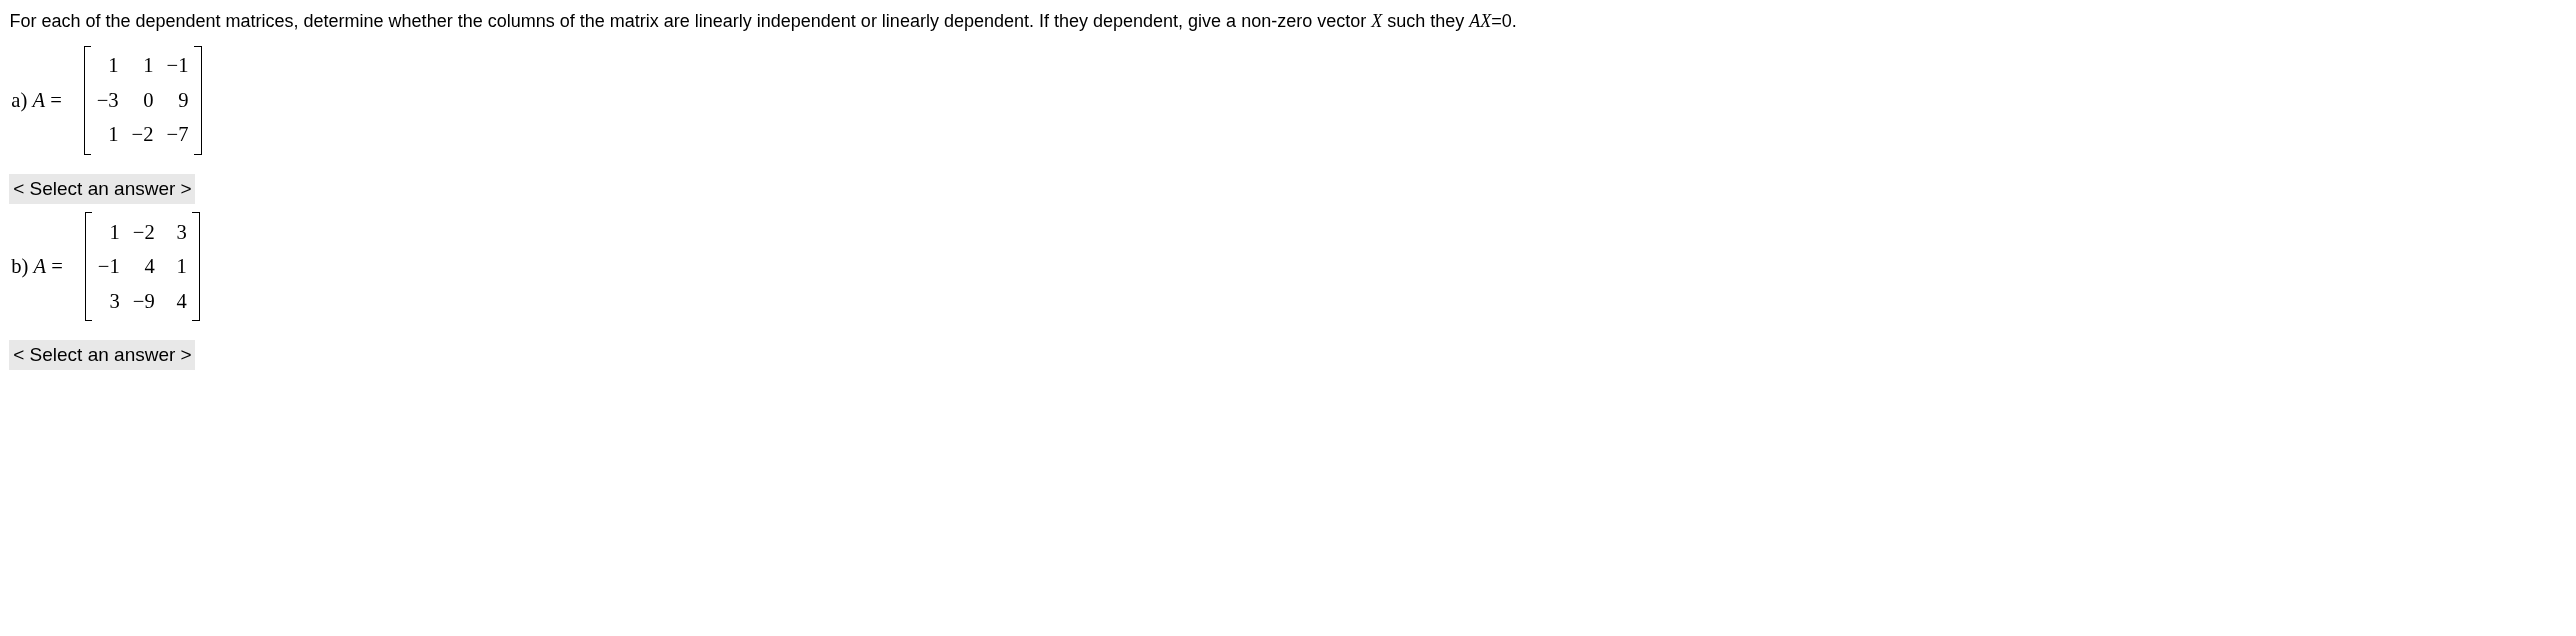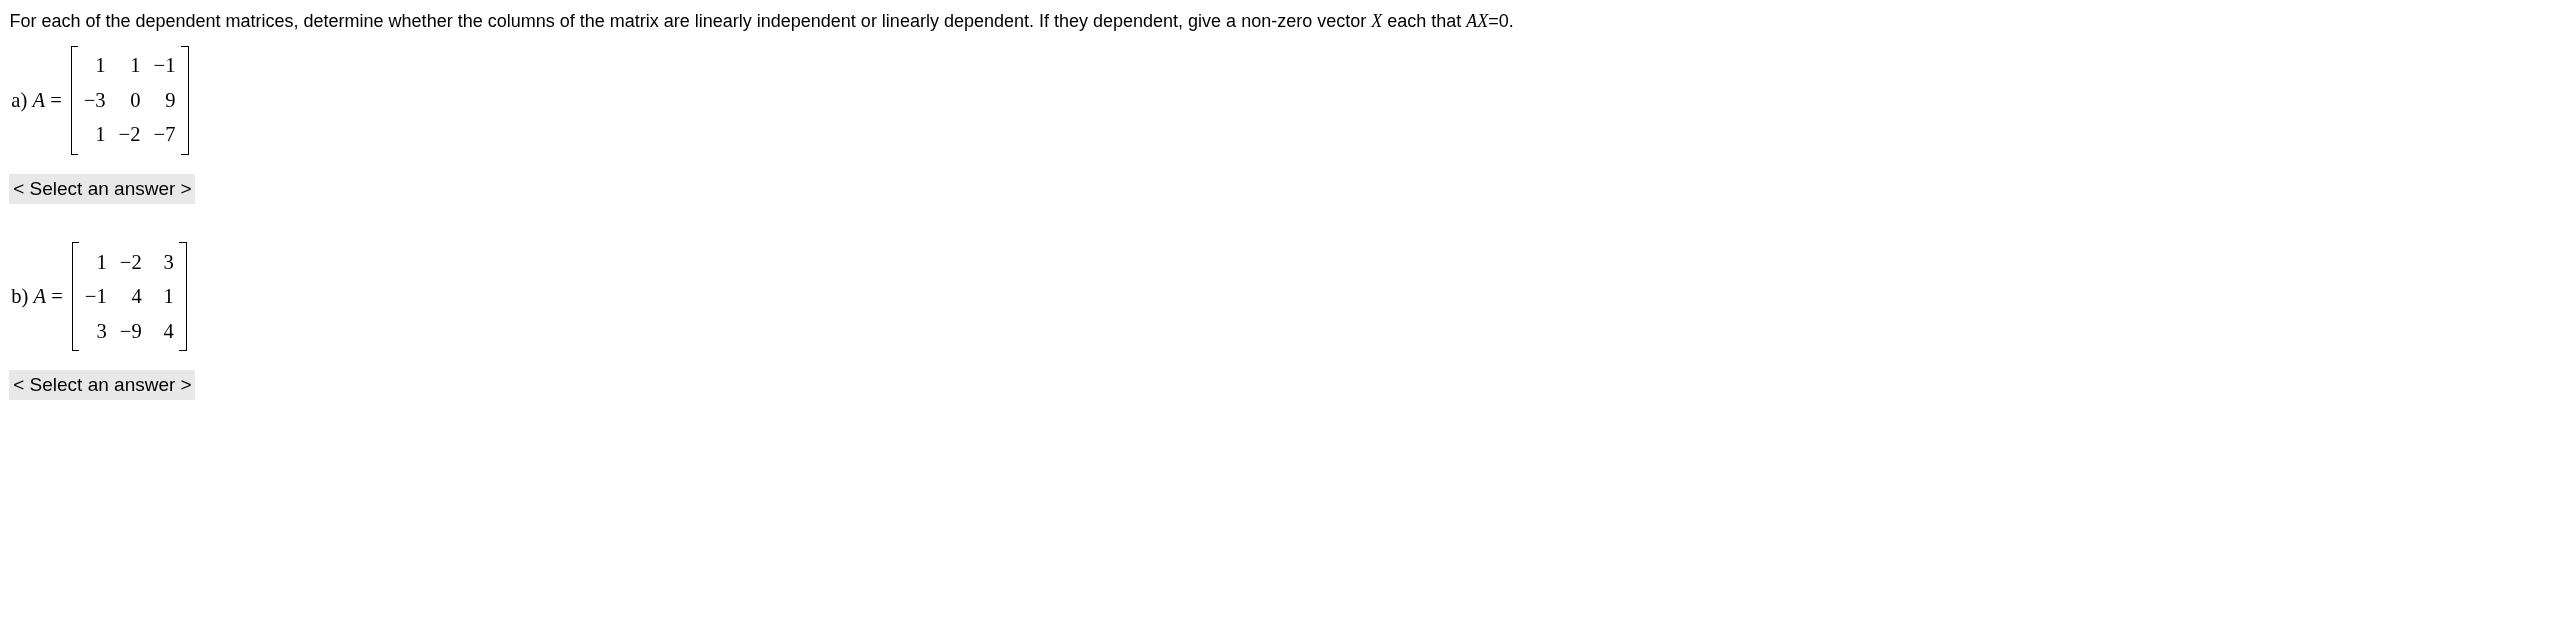--- a/index.html
+++ b/index.html
@@ -21,21 +21,21 @@
     font-family: "Times New Roman", Times, serif;
   }
   .problem {
     display: flex;
     align-items: center;
     margin-bottom: 19px;
     font-size: 20.6px;
     padding-left: 1.9px;
   }
   .label {
-    margin-right: 5px;
+    margin-right: 18px;
   }
   .ital {
     font-style: italic;
   }
   .matrix {
     display: inline-flex;
     align-items: stretch;
     vertical-align: middle;
     margin-left: 3.8px;
   }
@@ -73,31 +73,31 @@
     text-align: right;
     min-width: 19px;
     font-size: 20.6px;
   }
   .select-answer {
     display: inline-block;
     background: #e8e8e8;
     font-family: Arial, Helvetica, sans-serif;
     font-size: 19px;
     padding: 1.9px 3.8px;
-    margin-bottom: 38px;
+    margin-bottom: 8px;
     cursor: pointer;
   }
 </style>
 </head>
 <body>
 
 
 
 <div class="instructions">
-  <span>For each of the dependent matrices, determine whether the columns of the matrix are linearly independent or linearly dependent. If they dependent, give a non-zero vector </span><span class="ital">X</span><span> each that </span><span class="ital">AX</span><span>=0.</span>
+  <span>For each of the dependent matrices, determine whether the columns of the matrix are linearly independent or linearly dependent. If they dependent, give a non-zero vector </span><span class="ital">X</span><span> such they </span><span class="ital">AX</span><span>=0.</span>
 </div>
 
 <div class="problem">
   <span class="label">
     <span>a) </span><span class="ital">A</span><span> = </span>
   </span>
   <span class="matrix">
     <span class="bracket left"></span>
     <span class="mgrid">
       <span>1</span>

